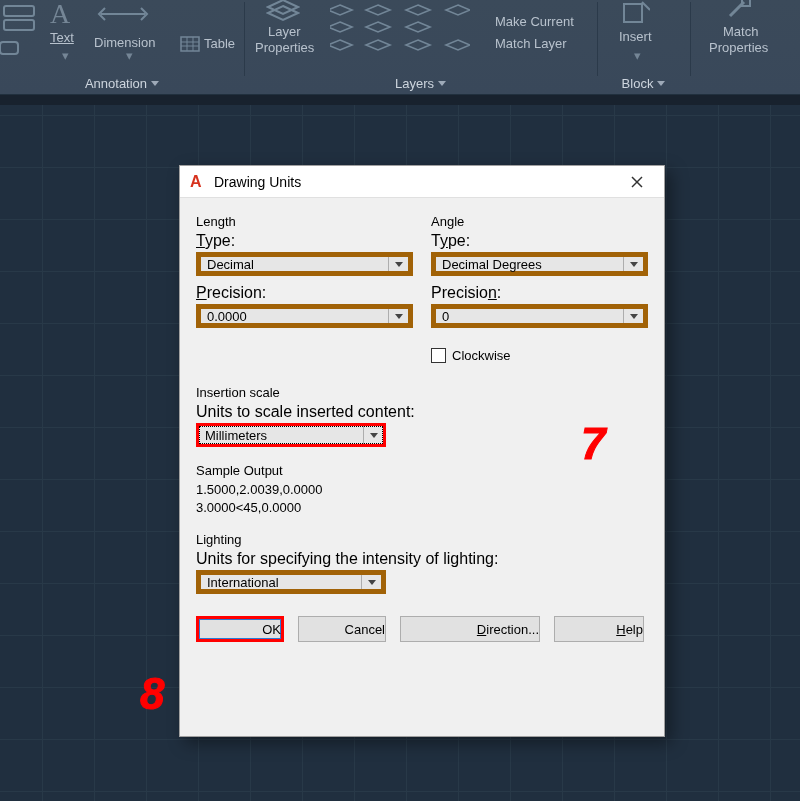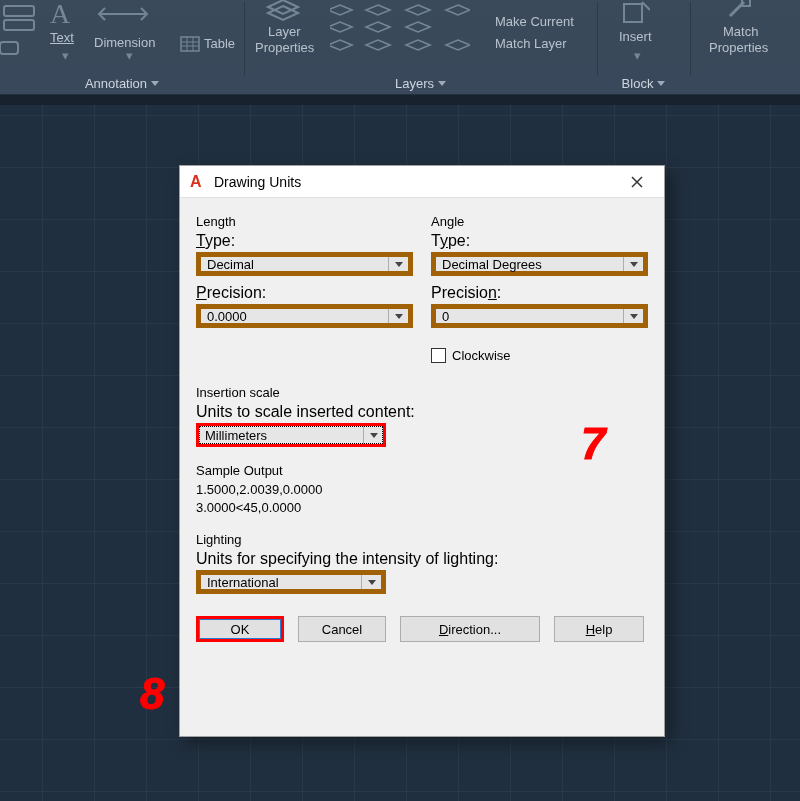--- a/index.html
+++ b/index.html
@@ -188,21 +188,21 @@
     padding: 0 0 0 0;
     margin-top: 6px;
   }
   .btn {
     height: 26px;
     background: #e1e1e1;
     border: 1px solid #adadad;
     font-size: 13px;
     display: flex;
     align-items: center;
-    justify-content: center;
+    justify-content: flex-end;
   }
   .btn.ok     { width: 88px; }
   .btn.cancel { width: 88px; }
   .btn.dir    { width: 140px; }
   .btn.help   { width: 90px; }
   .btn .ul { text-decoration: underline; }
   .btn.ok-hl {
     border: 3px solid #ff0000;
     box-shadow: inset 0 0 0 1px #2a7bd6;
     background: #e1e1e1;

